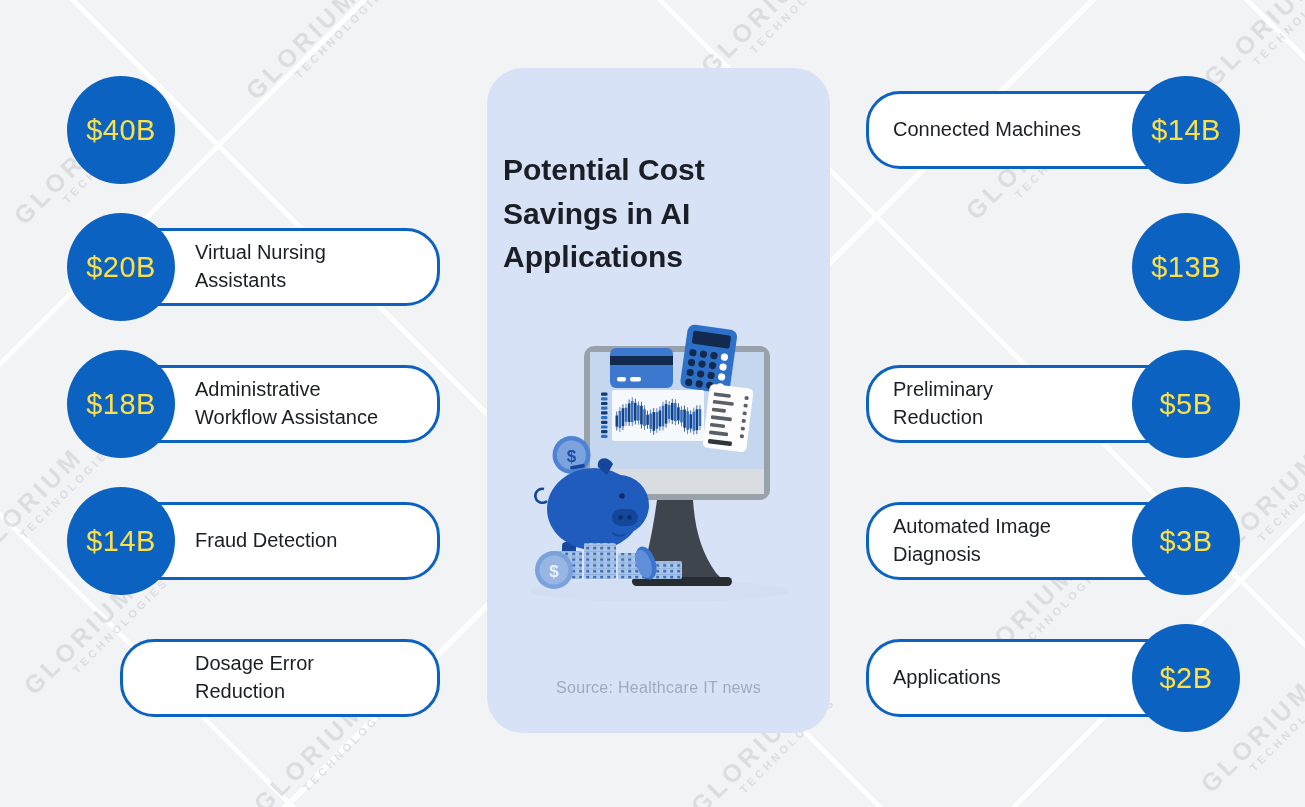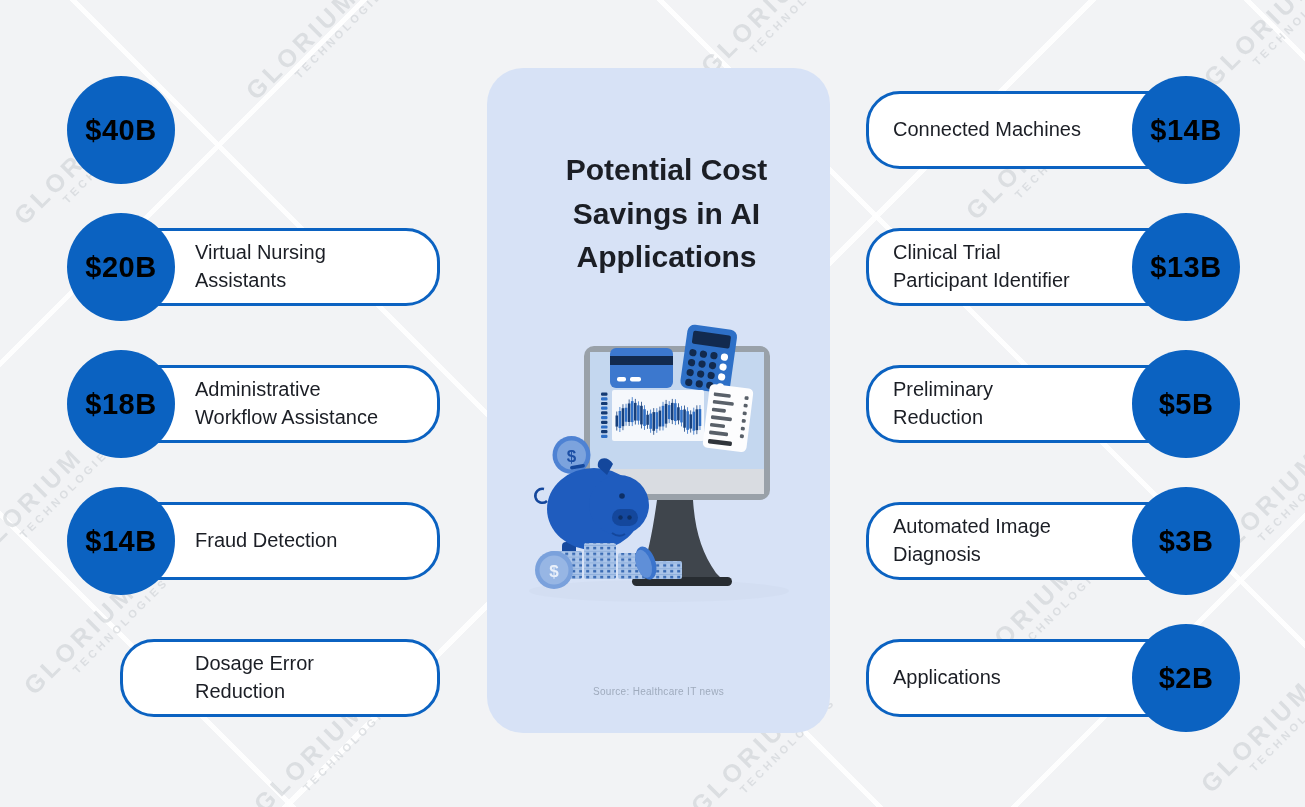--- a/index.html
+++ b/index.html
@@ -16,32 +16,32 @@
   .col{position:absolute;top:76px;display:flex;flex-direction:column;gap:29px;}
   .col-left{left:67px;width:373px;}
   .col-right{left:866px;width:374px;}
   .row{position:relative;height:108px;}
   .pill{position:absolute;top:15px;height:78px;width:320px;box-sizing:border-box;
         background:#fff;border:3px solid var(--accent,#0b62c1);border-radius:34px;
         display:flex;align-items:center;z-index:1;}
   .pill-left{left:53px;padding-left:72px;padding-right:14px;}
   .pill-right{left:0;padding-left:24px;padding-right:10px;}
   .bubble{position:absolute;top:0;width:108px;height:108px;border-radius:50%;
-          background:var(--accent,#0b62c1);color:#000000;display:flex;align-items:center;
-          justify-content:center;font-size:29px;font-weight:bold;z-index:2;letter-spacing:.5px;}
+          background:var(--accent,#0b62c1);color:#fde047;display:flex;align-items:center;
+          justify-content:center;font-size:29px;font-weight:normal;z-index:2;letter-spacing:.5px;}
   .bubble-left{left:0;}
   .bubble-right{left:266px;}
   .label{font-size:20px;line-height:1.38;color:var(--ink,#1b1e25);white-space:pre-line;}
   .panel{position:absolute;left:487px;top:68px;width:343px;height:665px;
          background:var(--panel-bg,#d7e2f6);border-radius:36px;z-index:1;}
-  .title{position:absolute;top:80px;left:16px;right:0;margin:0;text-align:center;
+  .title{position:absolute;top:80px;left:16px;right:0;margin:0;text-align:left;
          font-size:30px;font-weight:800;line-height:1.45;color:var(--ink,#15191f);white-space:pre-line;}
   .illus{position:absolute;left:50%;transform:translateX(-50%);top:245px;width:330px;height:295px;}
   .source{position:absolute;bottom:36px;left:0;right:0;text-align:center;
-          font-size:10px;color:var(--muted,#9fabbd);letter-spacing:.3px;}
+          font-size:16px;color:var(--muted,#9fabbd);letter-spacing:.3px;}
 </style>
 </head>
 <body>
 
 <div class="stage" style="--accent: #0b62c1; --panel-bg: #d7e2f6; --page-bg: #f2f3f5; --ink: #1b1e25; --muted: #9fabbd; --wm: #c9cdd2;">
   <div class="bg-lines"></div>
   <div id="watermarks">
       <div class="wm" style="left: 240px; top: 85px;">
     <div class="wm1">GLORIUM</div>
     <div class="wm2">TECHNOLOGIES</div>
@@ -312,24 +312,20 @@
   <div class="col col-right" id="col-right">
       <div class="row">
     <div class="pill pill-right">
       <div class="label">Connected Machines</div>
     </div>
     <div class="bubble bubble-right">
       <span>$14B</span>
     </div>
   </div>
       <div class="row">
-    <div class="pill pill-right">
-      <div class="label">Clinical Trial
-Participant Identifier</div>
-    </div>
     <div class="bubble bubble-right">
       <span>$13B</span>
     </div>
   </div>
       <div class="row">
     <div class="pill pill-right">
       <div class="label">Preliminary
 Reduction</div>
     </div>
     <div class="bubble bubble-right">

